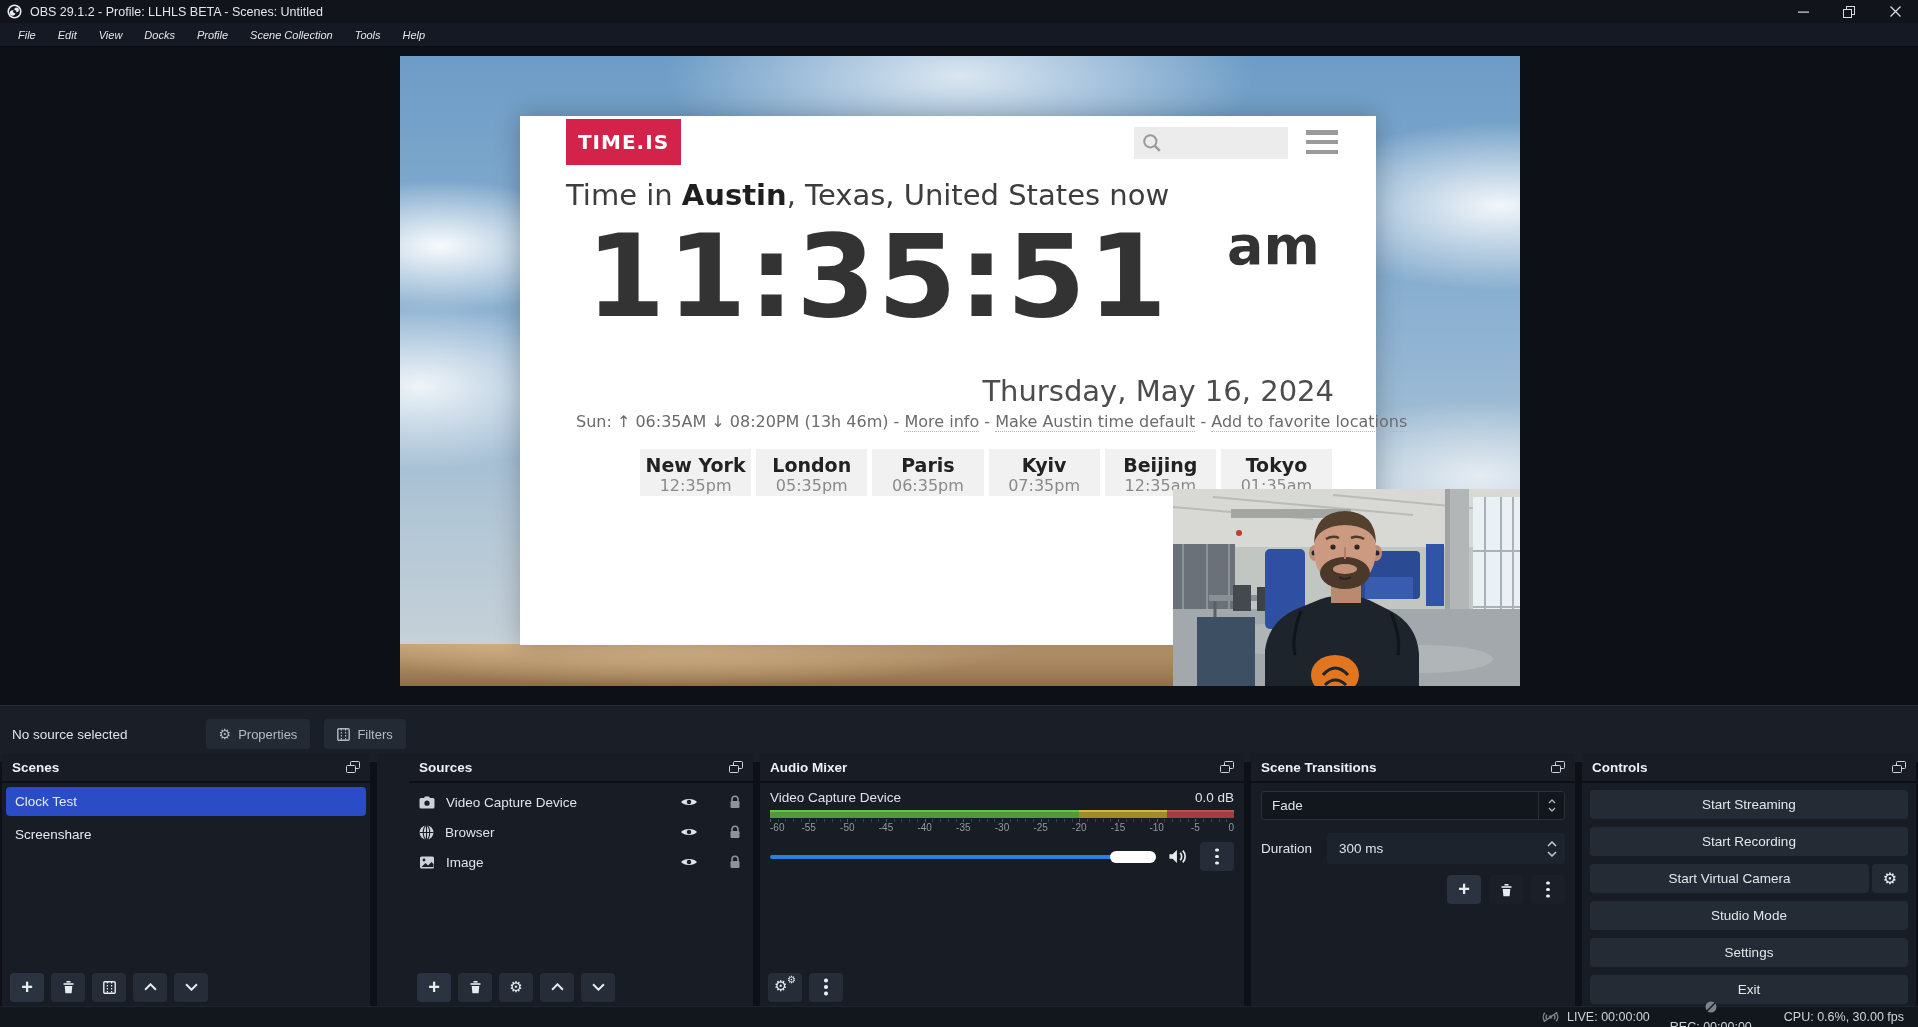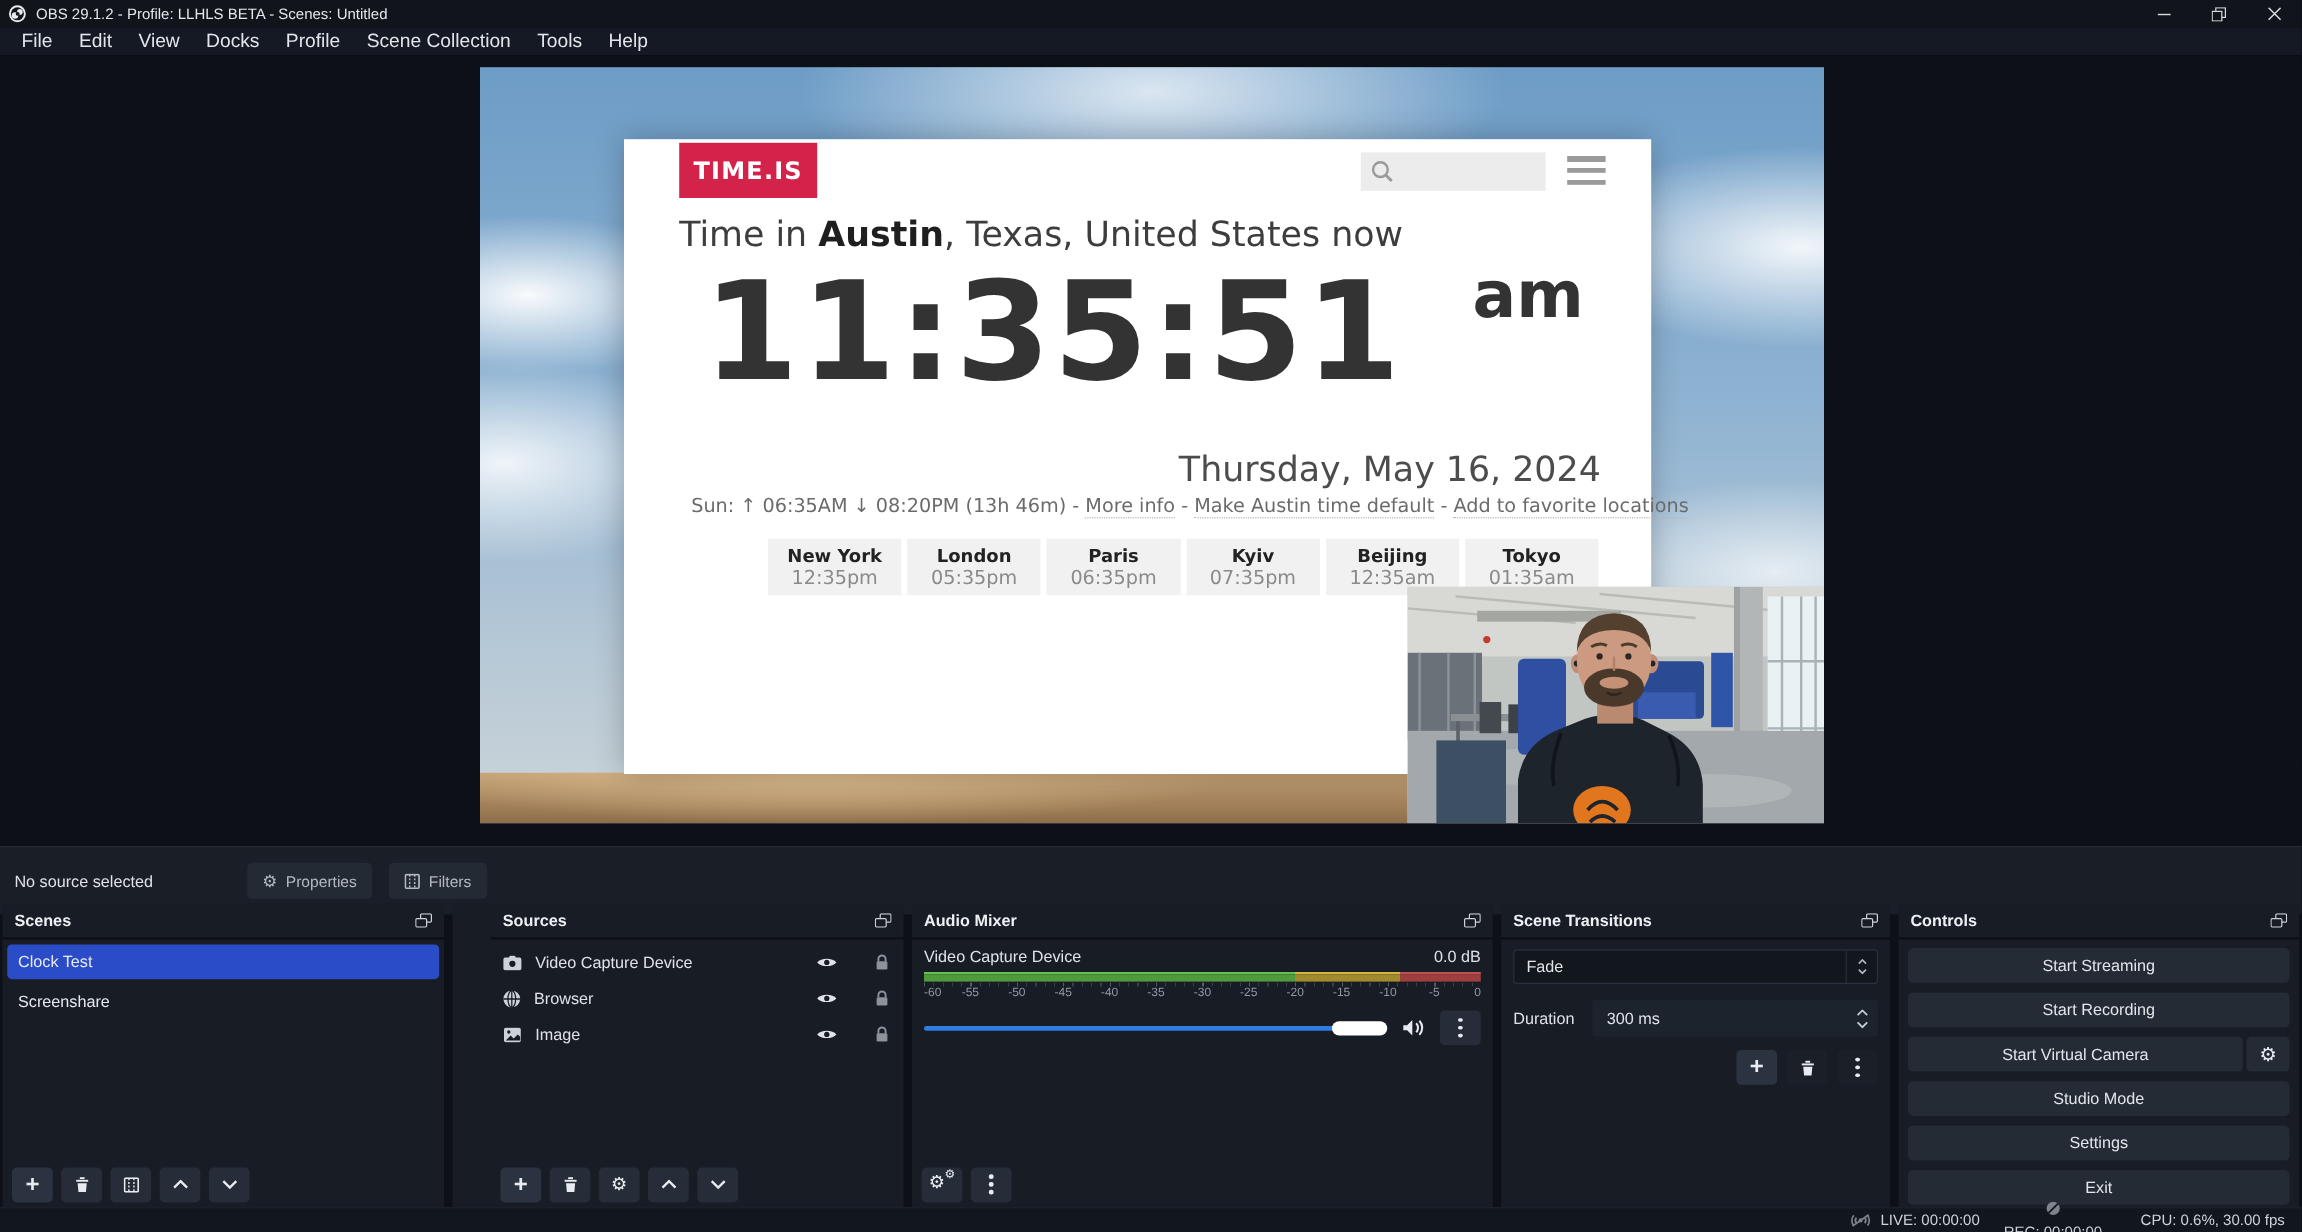--- a/index.html
+++ b/index.html
@@ -9,21 +9,21 @@
 
   
   .titlebar { position:absolute; top:0; left:0; right:0; height:23px; background:#11141b; display:flex; align-items:center; padding-left:7px; }
   .titlebar .logo { margin-right:8px; }
   .titlebar .title { font-size:12.5px; color:#e3e6ea; }
   .winbtns { margin-left:auto; display:flex; height:100%; }
   .winbtn { width:46px; display:flex; align-items:center; justify-content:center; }
 
   
   .menubar { position:absolute; top:23px; left:0; right:0; height:24px; background:#151923; display:flex; align-items:center; padding-left:7px; border-bottom:1px solid #0a0c10; }
-  .menuitem { font-size:16px; color:#e2e6ea; padding:0 11px; line-height:24px; }
+  .menuitem { font-size:11px; color:#e2e6ea; padding:0 11px; line-height:24px;font-style:italic; }
 
   
   .canvas { position:absolute; top:48px; left:0; right:0; height:657px; background:#0d1016; }
   .preview { position:absolute; left:400px; top:8px; width:1120px; height:630px; overflow:hidden;
     background:
       radial-gradient(ellipse 230px 95px at 40px 190px, rgba(255,255,255,.95), rgba(255,255,255,0) 70%),
       radial-gradient(ellipse 260px 120px at 20px 330px, rgba(255,255,255,.85), rgba(255,255,255,0) 70%),
       radial-gradient(ellipse 300px 120px at 1100px 150px, rgba(255,255,255,.9), rgba(255,255,255,0) 70%),
       radial-gradient(ellipse 260px 110px at 1080px 420px, rgba(255,255,255,.7), rgba(255,255,255,0) 70%),
       radial-gradient(ellipse 420px 150px at 560px 20px, rgba(255,255,255,.75), rgba(255,255,255,0) 70%),
@@ -42,21 +42,21 @@
   .ti-heading { position:absolute; left:46px; top:62px; font-size:29px; color:#3d3d3d; white-space:nowrap; }
   .ti-heading b { color:#1f1f1f; }
   .ti-clock { position:absolute; left:66px; top:98px; display:flex; align-items:flex-start; color:#333;gap:48px; }
   .ti-time { font-size:114px; font-weight:bold; letter-spacing:2px; line-height:1.1; }
   .ti-ampm { font-size:54px; font-weight:bold; margin-left:10px; padding-bottom:14px; }
   .ti-date { position:absolute; right:42px; top:258px; font-size:29px; color:#4c4c4c; }
   .ti-sun { position:absolute; left:56px; right:42px; top:296px; font-size:16px; color:#6b6b6b; text-align:right; white-space:nowrap; }
   .ti-sun a { color:#6b6b6b; text-decoration:none; border-bottom:1.5px dotted #b5b5b5; }
   .ti-cities { position:absolute; left:120px; top:333px; width:692px; display:flex; gap:5px; }
   .ti-city { flex:1; height:47px; background:#f1f1f1; text-align:center; padding-top:5px; }
-  .ti-city .cname { font-size:15px; font-weight:bold; color:#222; }
+  .ti-city .cname { font-size:19px; font-weight:bold; color:#222; }
   .ti-city .ctime { font-size:16px; color:#8a8a8a; }
 
   
   .webcam { position:absolute; left:773px; top:433px; width:347px; height:197px; background:#c9cdcc; }
 
   
   .srcbar { position:absolute; top:705px; left:0; right:0; height:57px; background:#191e27; border-top:1px solid #262c36; display:flex; align-items:center; padding:0 12px; }
   .srcbar .status { font-size:13.5px; color:#dfe3e8; }
   .srcbar .btns { display:flex; gap:14px; margin-left:78px; }
   .tool-btn { height:30px; background:#242a34; border-radius:4px; display:flex; align-items:center; gap:7px; padding:0 13px; font-size:13px; color:#b3b9c1; }

